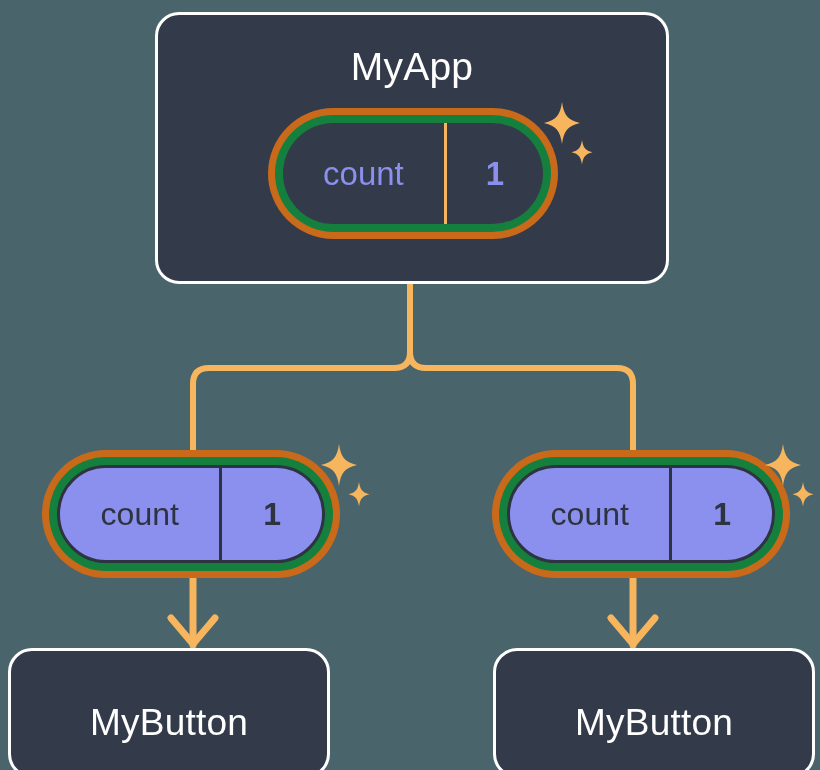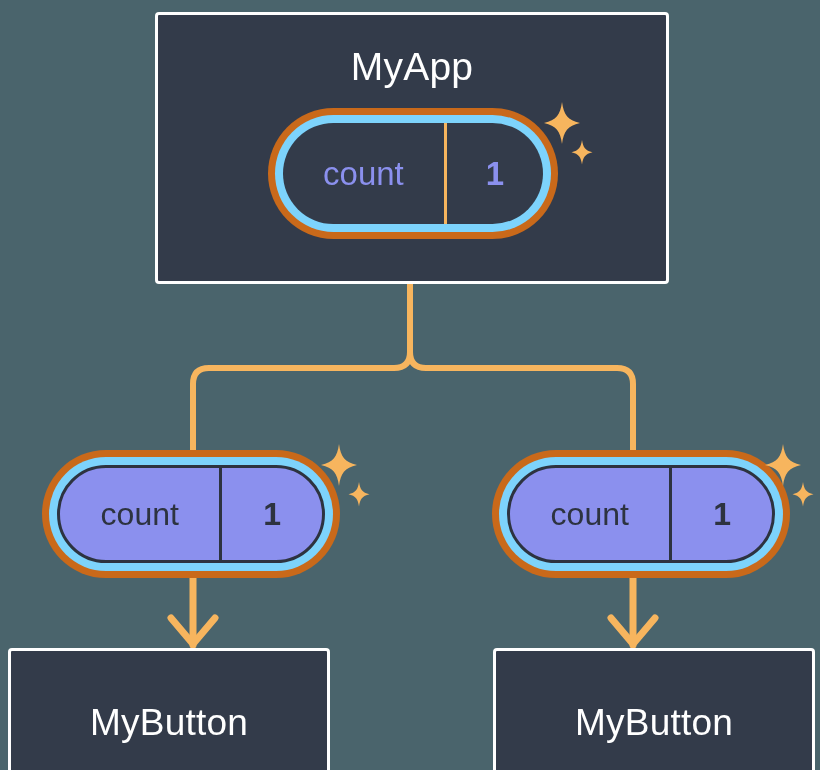--- a/index.html
+++ b/index.html
@@ -26,21 +26,21 @@
     z-index: 1;
     pointer-events: none;
   }
 
   
   .card {
     position: absolute;
     box-sizing: border-box;
     background: #333b4a;
     border: 3px solid #ffffff;
-    border-radius: 4px;
+    border-radius: 24px;
     z-index: 2;
   }
   .card-title {
     color: #ffffff;
     text-align: center;
     font-weight: 400;
     letter-spacing: 0.2px;
     white-space: nowrap;
   }
 
@@ -81,21 +81,21 @@
   
   .pill-outer {
     background: #c9691a;
     padding: 7px;
   }
   
   .pill-inner {
     flex: 1;
     display: flex;
     align-items: stretch;
-    background: #7dd3fc;
+    background: #15803d;
     border-radius: 999px;
     padding: 8px;
     box-sizing: border-box;
   }
   .pill-body {
     flex: 1;
     display: flex;
     align-items: stretch;
     border-radius: 999px;
     overflow: hidden;

